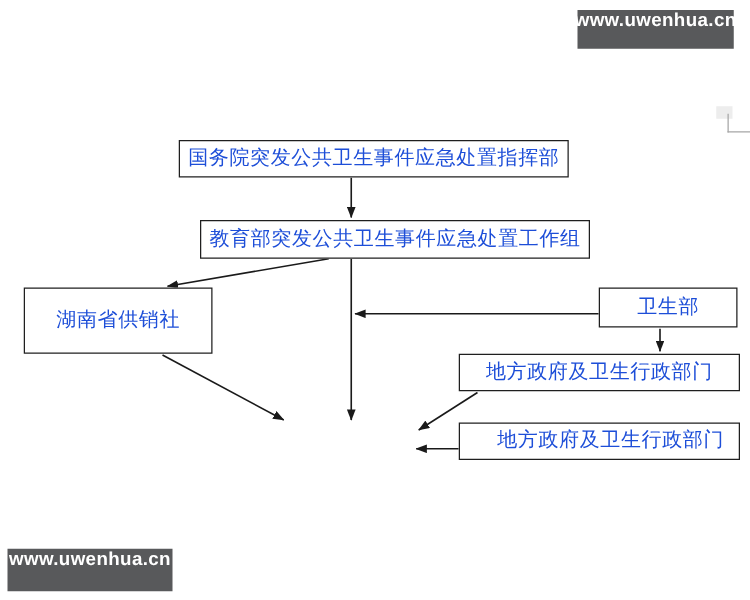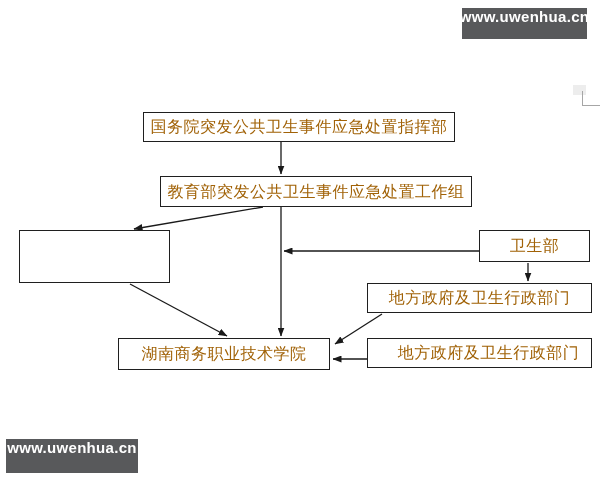--- a/index.html
+++ b/index.html
@@ -19,21 +19,21 @@
   .node {
     position: absolute;
     box-sizing: border-box;
     border: 1.5px solid #1f1f1f;
     background: #ffffff;
     display: flex;
     flex-direction: column;
     align-items: center;
     justify-content: center;
     text-align: center;
-    color: #a16207;
+    color: #1d4ed8;
     font-size: 16px;
     line-height: 22px;
     letter-spacing: 0.5px;
     white-space: nowrap;
   }
   #node-guowuyuan  { left: 143px; top: 112px; width: 312px; height: 30px; }
   #node-jiaoyubu   { left: 160px; top: 176px; width: 312px; height: 31px; }
   #node-hunan-edu  { left: 19px;  top: 230px; width: 151px; height: 53px; line-height: 24px; }
   #node-weishengbu { left: 479px; top: 230px; width: 111px; height: 32px; }
   #node-jibing     { left: 367px; top: 283px; width: 225px; height: 30px; }
@@ -101,33 +101,31 @@
 
   <div class="node" id="node-guowuyuan" style="border-color: rgb(31, 31, 31);">
     <span>国务院突发公共卫生事件应急处置指挥部</span>
   </div>
 
   <div class="node" id="node-jiaoyubu" style="border-color: rgb(31, 31, 31);">
     <span>教育部突发公共卫生事件应急处置工作组</span>
   </div>
 
   <div class="node" id="node-hunan-edu" style="border-color: rgb(31, 31, 31);">
+    <span>湖南省供销社</span>
   </div>
 
   <div class="node" id="node-weishengbu" style="border-color: rgb(31, 31, 31);">
     <span>卫生部</span>
   </div>
 
   <div class="node" id="node-jibing" style="border-color: rgb(31, 31, 31);">
     <span>地方政府及卫生行政部门</span>
   </div>
 
-  <div class="node" id="node-xueyuan" style="border-color: rgb(31, 31, 31);">
-    <span>湖南商务职业技术学院</span>
-  </div>
 
   <div class="node" id="node-difang" style="border-color: rgb(31, 31, 31); padding-left: 18px;">
     <span>地方政府及卫生行政部门</span>
   </div>
 
   <div id="page-corner-handle"></div>
   <div id="page-corner-mark"></div>
 
   <div class="watermark" id="watermark-top" style="background: rgb(88, 89, 91); color: rgb(255, 255, 255);">
     <span>www.uwenhua.cn</span>

